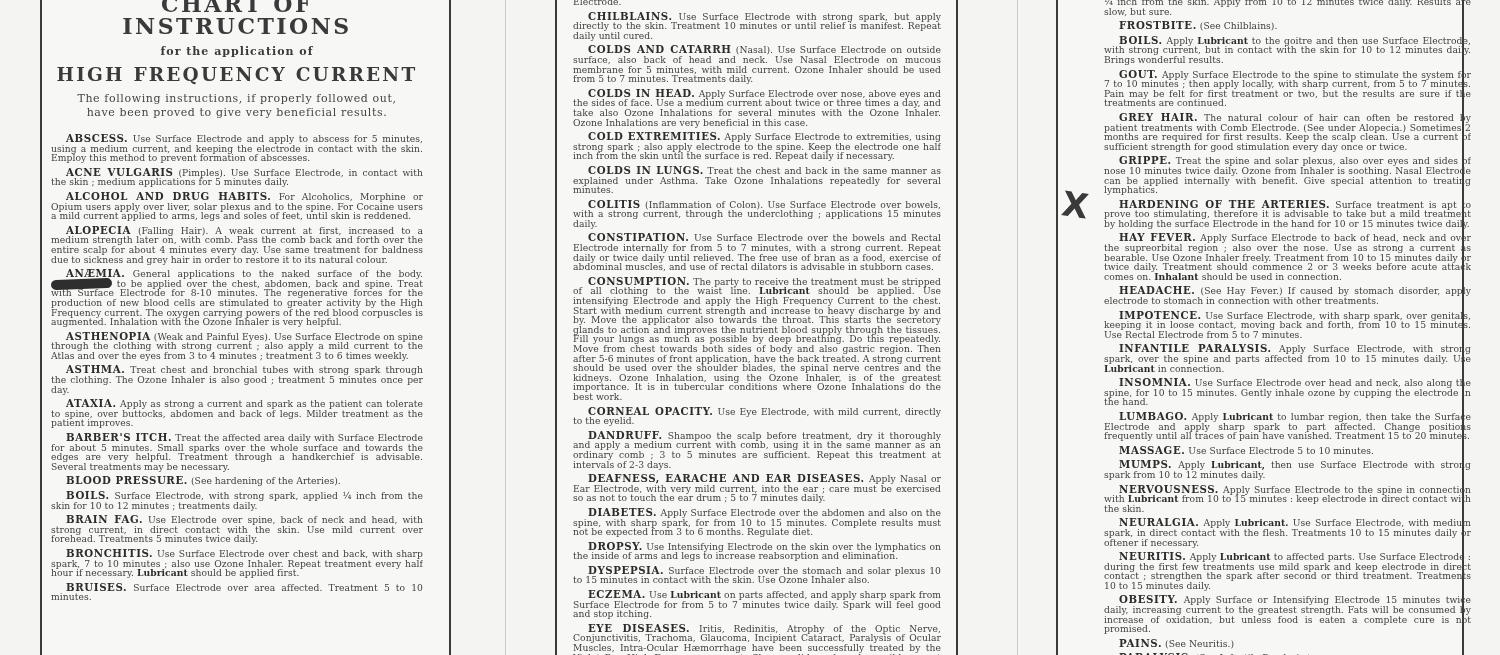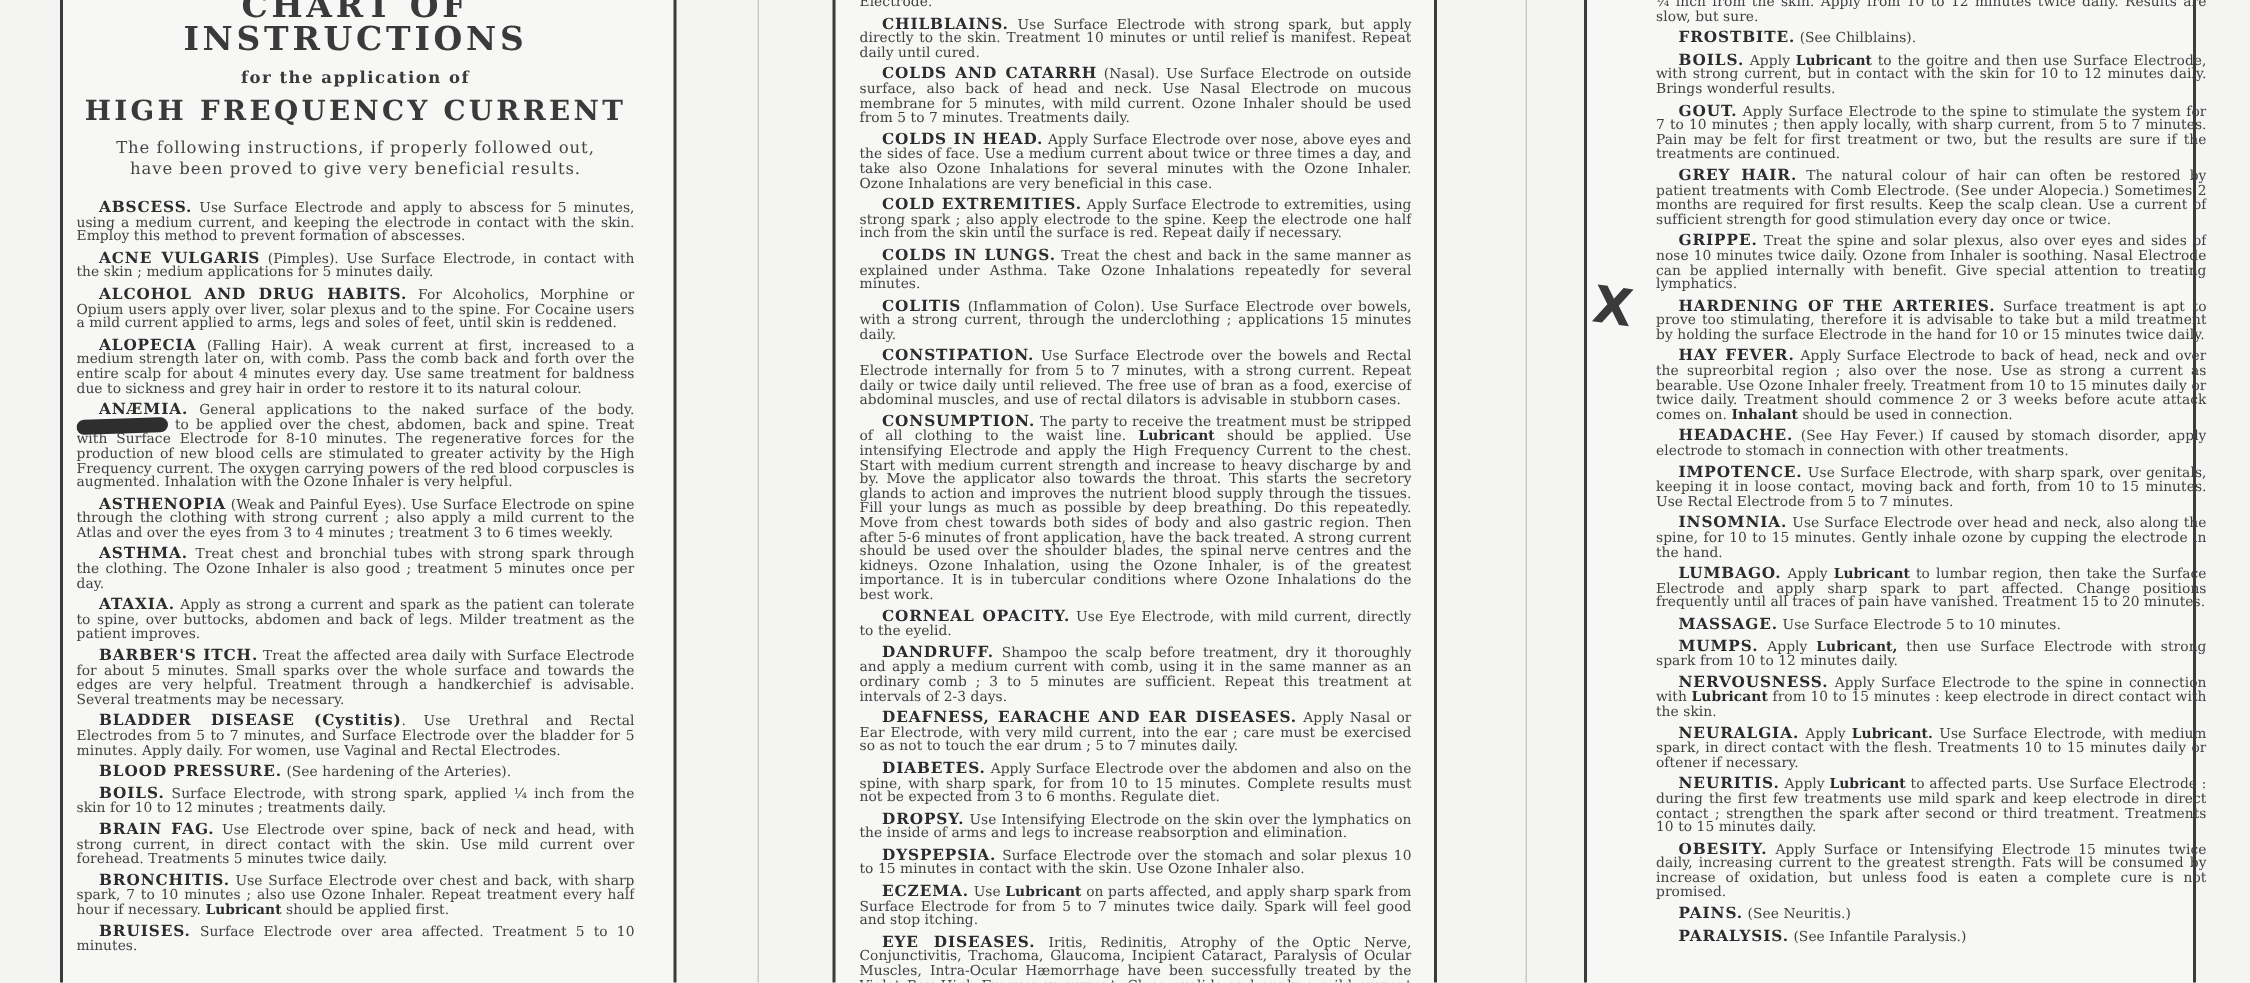--- a/index.html
+++ b/index.html
@@ -68,21 +68,20 @@
     <div id="left-entries" style="margin-top:14px;">
         <p class="entry"><span class="head">ABSCESS.</span><span> Use Surface Electrode and apply to abscess for 5 minutes, using a medium current, and keeping the electrode in contact with the skin. Employ this method to prevent formation of abscesses.</span></p>
         <p class="entry"><span class="head">ACNE VULGARIS</span><span> (Pimples). Use Surface Electrode, in contact with the skin ; medium applications for 5 minutes daily.</span></p>
         <p class="entry"><span class="head">ALCOHOL AND DRUG HABITS.</span><span> For Alcoholics, Morphine or Opium users apply over liver, solar plexus and to the spine. For Cocaine users a mild current applied to arms, legs and soles of feet, until skin is reddened.</span></p>
         <p class="entry"><span class="head">ALOPECIA</span><span> (Falling Hair). A weak current at first, increased to a medium strength later on, with comb. Pass the comb back and forth over the entire scalp for about 4 minutes every day. Use same treatment for baldness due to sickness and grey hair in order to restore it to its natural colour.</span></p>
         <p class="entry"><span class="head">ANÆMIA.</span><span> General applications to the naked surface of the body. </span><span class="blot">Lubricant</span><span> to be applied over the chest, abdomen, back and spine. Treat with Surface Electrode for 8-10 minutes. The regenerative forces for the production of new blood cells are stimulated to greater activity by the High Frequency current. The oxygen carrying powers of the red blood corpuscles is augmented. Inhalation with the Ozone Inhaler is very helpful.</span></p>
         <p class="entry"><span class="head">ASTHENOPIA</span><span> (Weak and Painful Eyes). Use Surface Electrode on spine through the clothing with strong current ; also apply a mild current to the Atlas and over the eyes from 3 to 4 minutes ; treatment 3 to 6 times weekly.</span></p>
         <p class="entry"><span class="head">ASTHMA.</span><span> Treat chest and bronchial tubes with strong spark through the clothing. The Ozone Inhaler is also good ; treatment 5 minutes once per day.</span></p>
         <p class="entry"><span class="head">ATAXIA.</span><span> Apply as strong a current and spark as the patient can tolerate to spine, over buttocks, abdomen and back of legs. Milder treatment as the patient improves.</span></p>
         <p class="entry"><span class="head">BARBER'S ITCH.</span><span> Treat the affected area daily with Surface Electrode for about 5 minutes. Small sparks over the whole surface and towards the edges are very helpful. Treatment through a handkerchief is advisable. Several treatments may be necessary.</span></p>
-        <p class="entry"><span class="head">BLADDER DISEASE</span><span class="head"> (Cystitis)</span><span>. Use Urethral and Rectal Electrodes from 5 to 7 minutes, and Surface Electrode over the bladder for 5 minutes. Apply daily. For women, use Vaginal and Rectal Electrodes.</span></p>
         <p class="entry"><span class="head">BLOOD PRESSURE.</span><span> (See hardening of the Arteries).</span></p>
         <p class="entry"><span class="head">BOILS.</span><span> Surface Electrode, with strong spark, applied ¼ inch from the skin for 10 to 12 minutes ; treatments daily.</span></p>
         <p class="entry"><span class="head">BRAIN FAG.</span><span> Use Electrode over spine, back of neck and head, with strong current, in direct contact with the skin. Use mild current over forehead. Treatments 5 minutes twice daily.</span></p>
         <p class="entry"><span class="head">BRONCHITIS.</span><span> Use Surface Electrode over chest and back, with sharp spark, 7 to 10 minutes ; also use Ozone Inhaler. Repeat treatment every half hour if necessary. </span><b>Lubricant</b><span> should be applied first.</span></p>
         <p class="entry"><span class="head">BRUISES.</span><span> Surface Electrode over area affected. Treatment 5 to 10 minutes.</span></p>
       </div>
   </div>
 </div>
 
 <div class="col" style="left:573px; width:368px;">
@@ -115,20 +114,21 @@
     <div id="right-entries">
         <p class="entry"><span class="head">FROSTBITE.</span><span> (See Chilblains).</span></p>
         <p class="entry"><span class="head">BOILS.</span><span> Apply </span><b>Lubricant</b><span> to the goitre and then use Surface Electrode, with strong current, but in contact with the skin for 10 to 12 minutes daily. Brings wonderful results.</span></p>
         <p class="entry"><span class="head">GOUT.</span><span> Apply Surface Electrode to the spine to stimulate the system for 7 to 10 minutes ; then apply locally, with sharp current, from 5 to 7 minutes. Pain may be felt for first treatment or two, but the results are sure if the treatments are continued.</span></p>
         <p class="entry"><span class="head">GREY HAIR.</span><span> The natural colour of hair can often be restored by patient treatments with Comb Electrode. (See under Alopecia.) Sometimes 2 months are required for first results. Keep the scalp clean. Use a current of sufficient strength for good stimulation every day once or twice.</span></p>
         <p class="entry"><span class="head">GRIPPE.</span><span> Treat the spine and solar plexus, also over eyes and sides of nose 10 minutes twice daily. Ozone from Inhaler is soothing. Nasal Electrode can be applied internally with benefit. Give special attention to treating lymphatics.</span></p>
         <p class="entry"><span class="head">HARDENING OF THE ARTERIES.</span><span> Surface treatment is apt to prove too stimulating, therefore it is advisable to take but a mild treatment by holding the surface Electrode in the hand for 10 or 15 minutes twice daily.</span></p>
         <p class="entry"><span class="head">HAY FEVER.</span><span> Apply Surface Electrode to back of head, neck and over the supreorbital region ; also over the nose. Use as strong a current as bearable. Use Ozone Inhaler freely. Treatment from 10 to 15 minutes daily or twice daily. Treatment should commence 2 or 3 weeks before acute attack comes on. </span><b>Inhalant</b><span> should be used in connection.</span></p>
         <p class="entry"><span class="head">HEADACHE.</span><span> (See Hay Fever.) If caused by stomach disorder, apply electrode to stomach in connection with other treatments.</span></p>
         <p class="entry"><span class="head">IMPOTENCE.</span><span> Use Surface Electrode, with sharp spark, over genitals, keeping it in loose contact, moving back and forth, from 10 to 15 minutes. Use Rectal Electrode from 5 to 7 minutes.</span></p>
+        <p class="entry"><span class="head">INFANTILE PARALYSIS.</span><span> Apply Surface Electrode, with strong spark, over the spine and parts affected from 10 to 15 minutes daily. Use </span><b>Lubricant</b><span> in connection.</span></p>
         <p class="entry"><span class="head">INSOMNIA.</span><span> Use Surface Electrode over head and neck, also along the spine, for 10 to 15 minutes. Gently inhale ozone by cupping the electrode in the hand.</span></p>
         <p class="entry"><span class="head">LUMBAGO.</span><span> Apply </span><b>Lubricant</b><span> to lumbar region, then take the Surface Electrode and apply sharp spark to part affected. Change positions frequently until all traces of pain have vanished. Treatment 15 to 20 minutes.</span></p>
         <p class="entry"><span class="head">MASSAGE.</span><span> Use Surface Electrode 5 to 10 minutes.</span></p>
         <p class="entry"><span class="head">MUMPS.</span><span> Apply </span><b>Lubricant,</b><span> then use Surface Electrode with strong spark from 10 to 12 minutes daily.</span></p>
         <p class="entry"><span class="head">NERVOUSNESS.</span><span> Apply Surface Electrode to the spine in connection with </span><b>Lubricant</b><span> from 10 to 15 minutes : keep electrode in direct contact with the skin.</span></p>
         <p class="entry"><span class="head">NEURALGIA.</span><span> Apply </span><b>Lubricant.</b><span> Use Surface Electrode, with medium spark, in direct contact with the flesh. Treatments 10 to 15 minutes daily or oftener if necessary.</span></p>
         <p class="entry"><span class="head">NEURITIS.</span><span> Apply </span><b>Lubricant</b><span> to affected parts. Use Surface Electrode : during the first few treatments use mild spark and keep electrode in direct contact ; strengthen the spark after second or third treatment. Treatments 10 to 15 minutes daily.</span></p>
         <p class="entry"><span class="head">OBESITY.</span><span> Apply Surface or Intensifying Electrode 15 minutes twice daily, increasing current to the greatest strength. Fats will be consumed by increase of oxidation, but unless food is eaten a complete cure is not promised.</span></p>
         <p class="entry"><span class="head">PAINS.</span><span> (See Neuritis.)</span></p>
         <p class="entry"><span class="head">PARALYSIS.</span><span> (See Infantile Paralysis.)</span></p>

